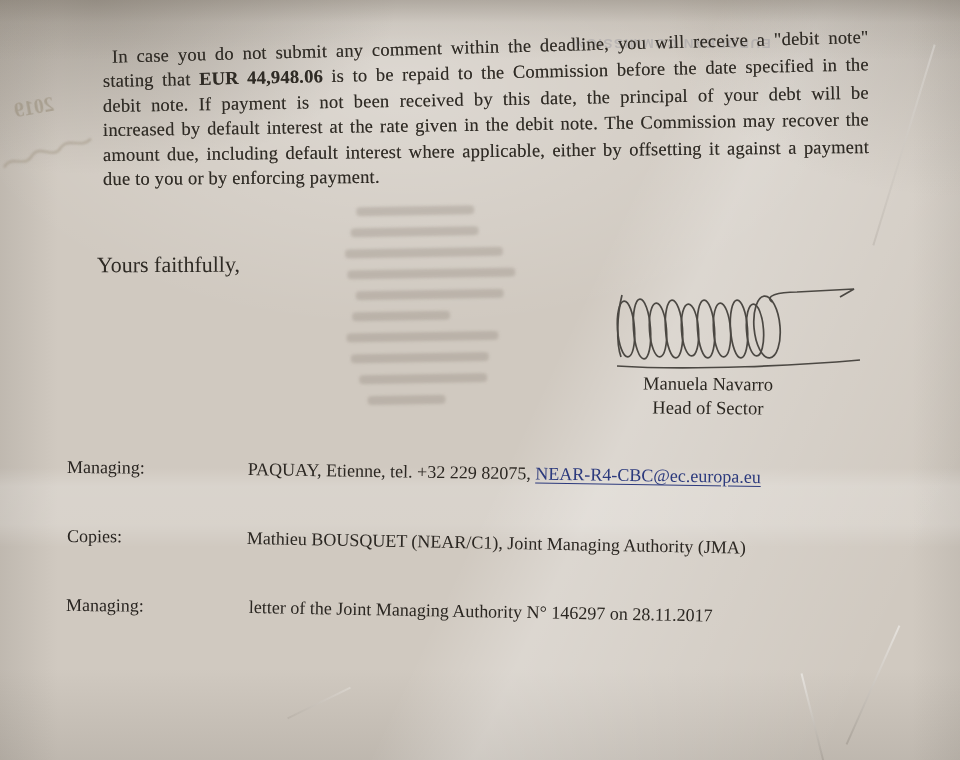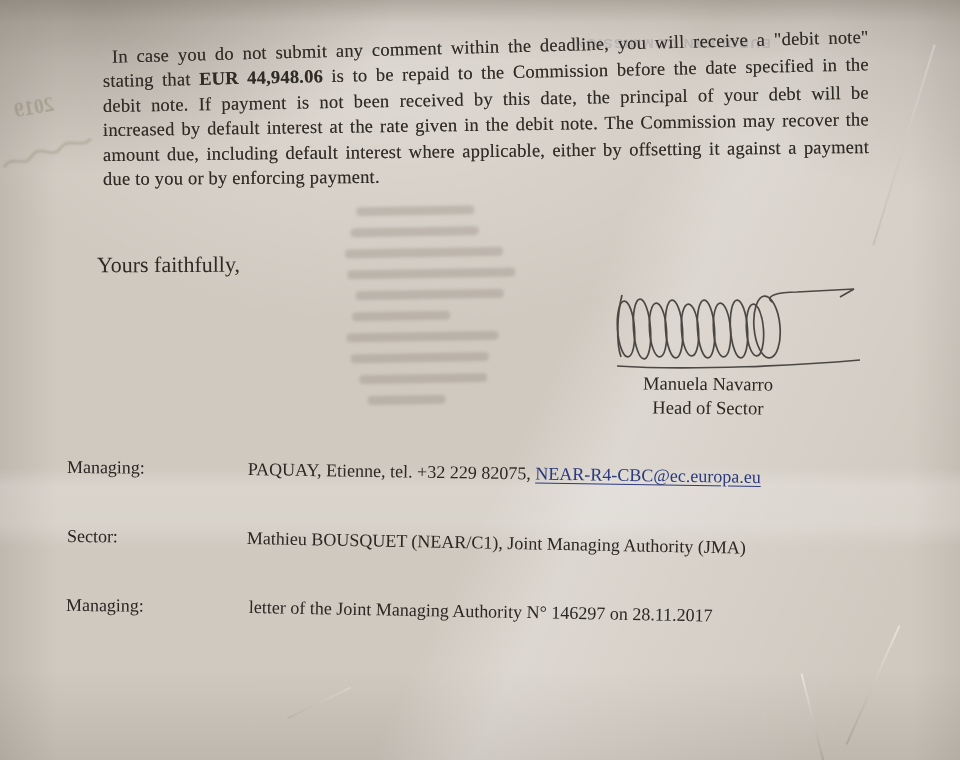--- a/index.html
+++ b/index.html
@@ -116,21 +116,21 @@
     </g>
   </svg>
   <div class="abs sig-name">
     <div>Manuela Navarro</div>
     <div>Head of Sector</div>
   </div>
 
   <div class="abs rlabel lbl-contact">Managing:</div>
   <div class="abs rvalue val-contact"><span>PAQUAY, Etienne, tel. +32 229 82075, </span><span class="email">NEAR-R4-CBC@ec.europa.eu</span></div>
 
-  <div class="abs rlabel lbl-copies">Sector:</div>
+  <div class="abs rlabel lbl-copies">Copies:</div>
   <div class="abs rvalue val-copies">Mathieu BOUSQUET (NEAR/C1), Joint Managing Authority (JMA)</div>
 
   <div class="abs rlabel lbl-enclosure">Managing:</div>
   <div class="abs rvalue val-enclosure">letter of the Joint Managing Authority N° 146297 on 28.11.2017</div>
 
   <div class="abs crease c1"></div>
   <div class="abs crease c2"></div>
   <div class="abs crease c3"></div>
   <div class="abs crease c4"></div>
 

